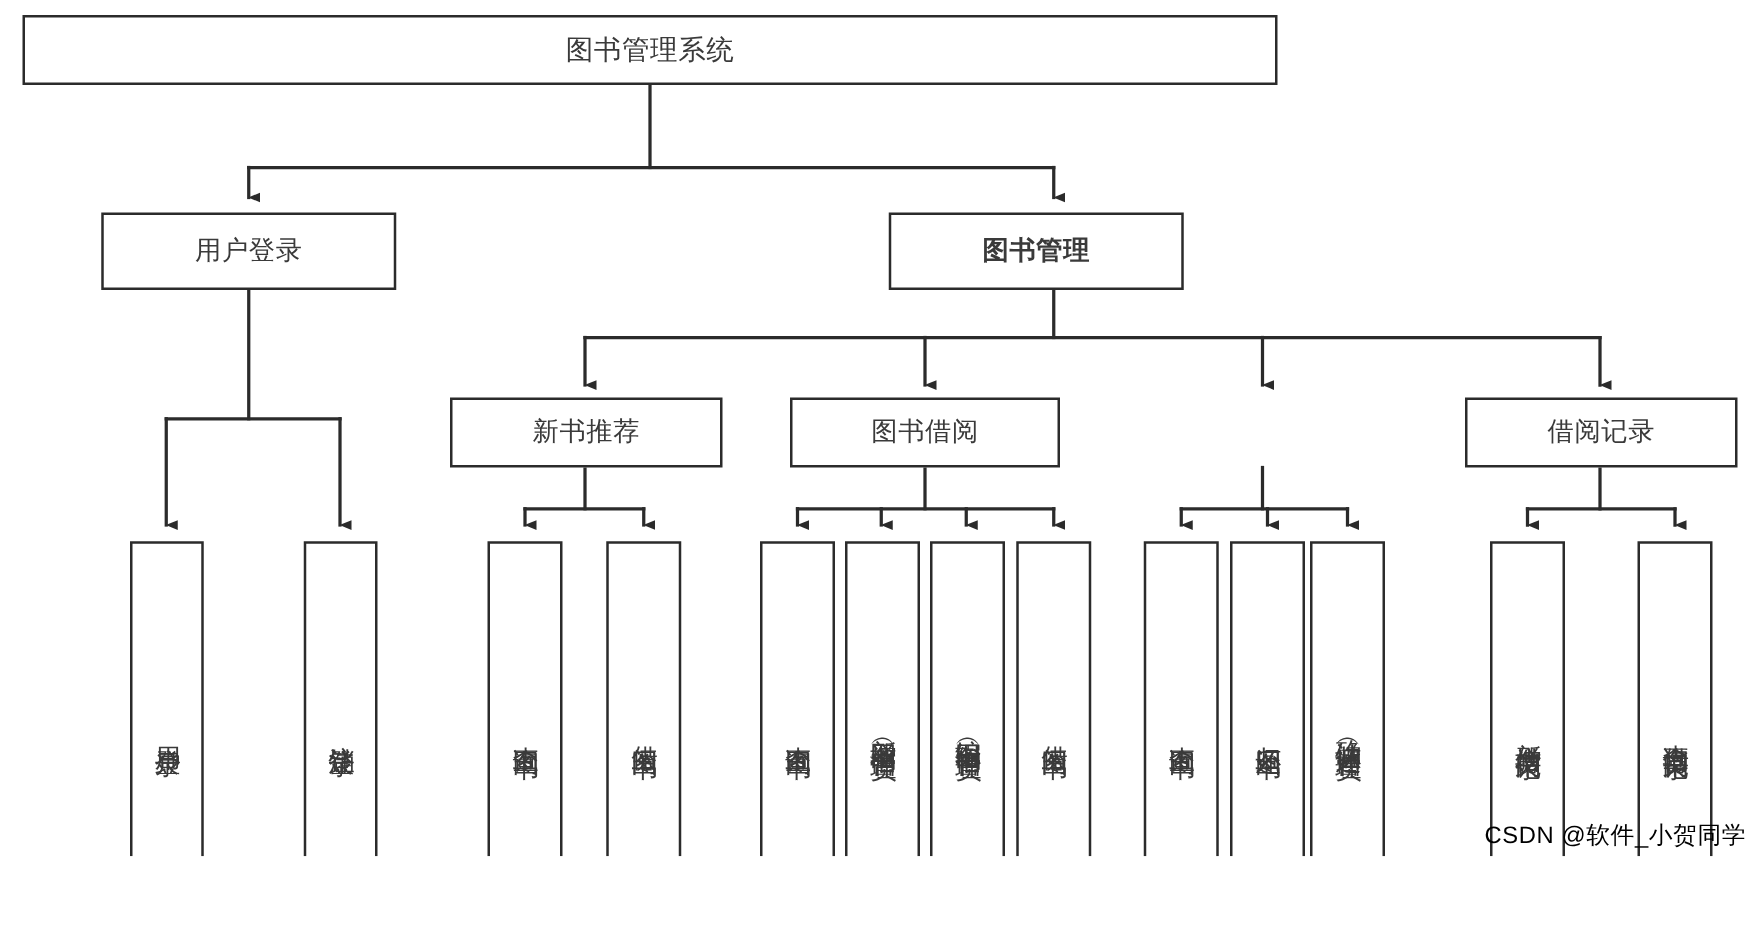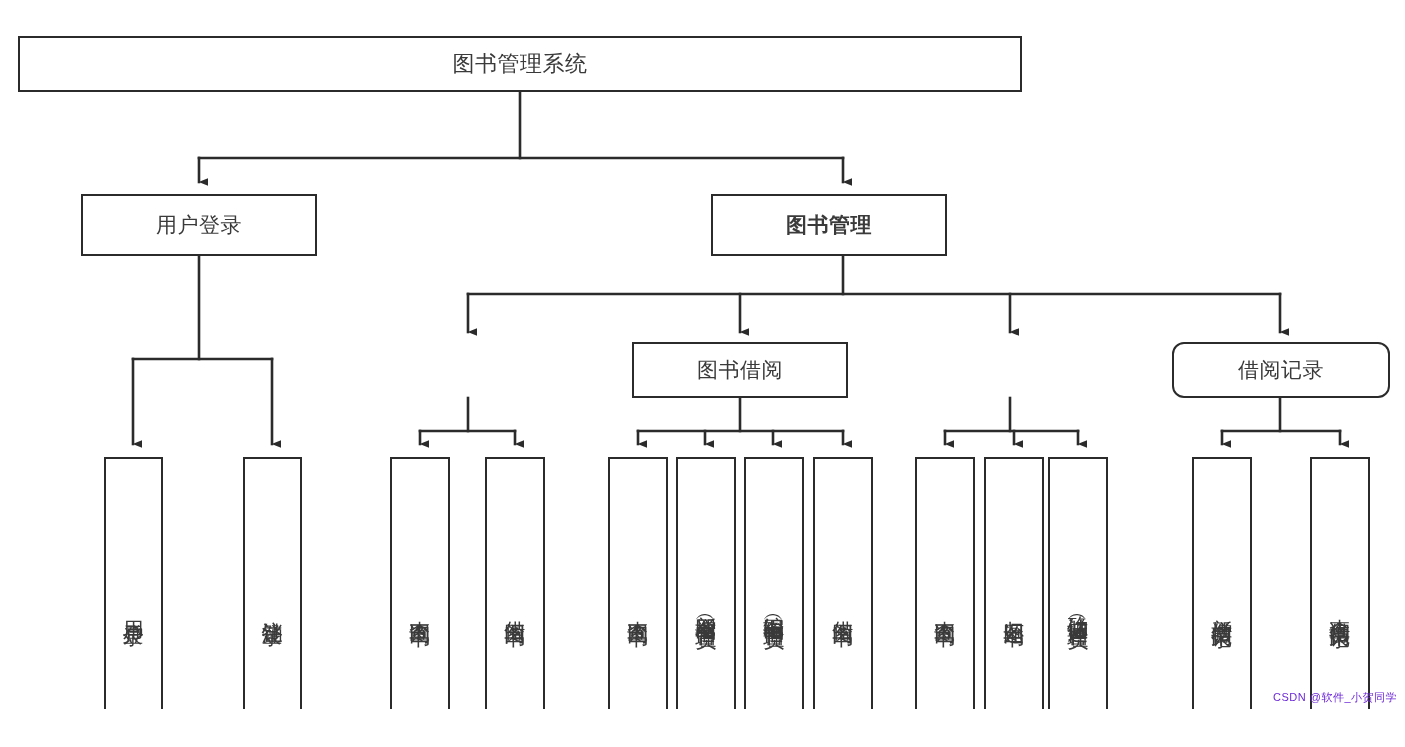--- a/index.html
+++ b/index.html
@@ -10,21 +10,20 @@
   }
   body {
     font-family: "Liberation Sans", "DejaVu Sans", sans-serif;
   }
   #diagram-canvas {
     position: relative;
     width: 1405px;
     height: 685px;
     background: #ffffff;
     overflow: hidden;
-    margin-top: 24px;
   }
   #edge-layer {
     position: absolute;
     left: 0;
     top: 0;
     width: 1405px;
     height: 747px;
     pointer-events: none;
   }
   .node {
@@ -57,22 +56,22 @@
     font-size: 21px;
     line-height: 1.22;
     letter-spacing: 2px;
     white-space: nowrap;
     max-height: 280px;
   }
   #watermark {
     position: absolute;
     right: 8px;
     bottom: 4px;
-    font-size: 11px;
-    color: #6d28d9;
+    font-size: 19px;
+    color: #000000;
     letter-spacing: 0.5px;
     z-index: 5;
     white-space: nowrap;
   }
 </style>
 </head>
 <body>
 
 <div id="diagram-canvas">
 
@@ -131,27 +130,30 @@
   </div>
 
   <div class="node node-branch" style="left:81px; top:170px; width:236px; height:62px;">
     <span class="node-label">用户登录</span>
   </div>
 
   <div class="node node-branch" style="left:711px; top:170px; width:236px; height:62px;font-weight:bold;">
     <span class="node-label">图书管理</span>
   </div>
 
+  <div class="node node-branch" style="left:360px; top:318px; width:218px; height:56px;">
+    <span class="node-label">新书推荐</span>
+  </div>
 
   <div class="node node-branch" style="left:632px; top:318px; width:216px; height:56px;">
     <span class="node-label">图书借阅</span>
   </div>
 
 
-  <div class="node node-branch" style="left:1172px; top:318px; width:218px; height:56px;border-radius:12px;">
+  <div class="node node-branch" style="left:1172px; top:318px; width:218px; height:56px;">
     <span class="node-label">借阅记录</span>
   </div>
 
   <div class="node node-leaf" style="left:104px; top:433px; width:59px; height:302px;">
     <span class="node-label">用户登录</span>
   </div>
 
   <div class="node node-leaf" style="left:243px; top:433px; width:59px; height:302px;">
     <span class="node-label">注销登录</span>
   </div>

